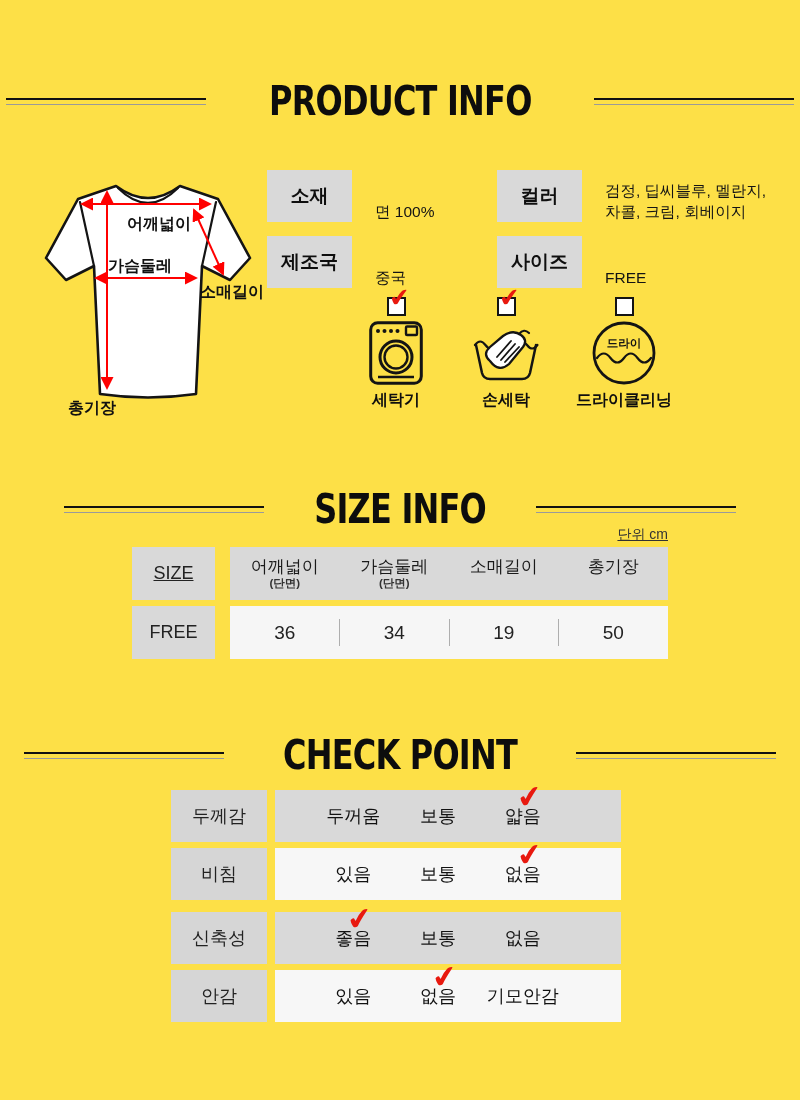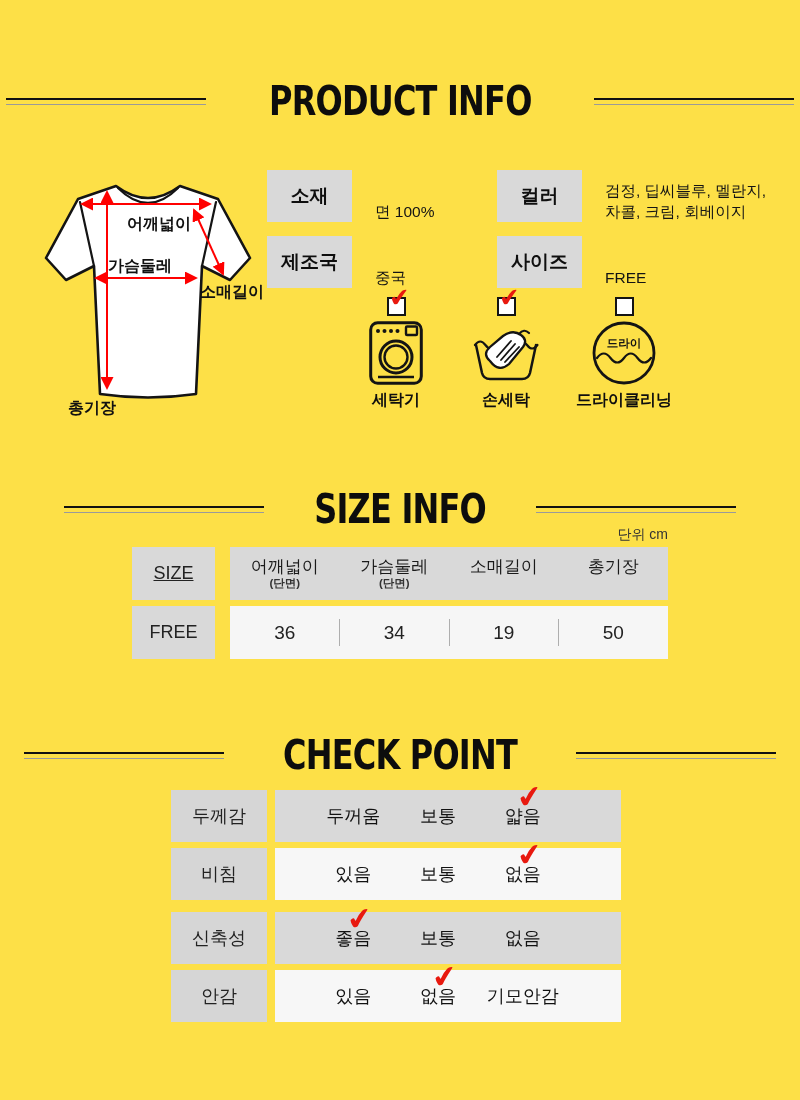--- a/index.html
+++ b/index.html
@@ -31,21 +31,21 @@
 
   
   .wash{position:absolute;top:297px;display:flex;flex-direction:column;align-items:center;}
   .wash-check{position:relative;width:15px;height:15px;border:2.5px solid #141414;background:#fff;margin-bottom:2px;}
   .wash-check .ck{position:absolute;left:0;top:-14px;font-size:25px;line-height:25px;color:var(--check-red);transform:rotate(-5deg);font-weight:700;}
   .icon-wrap{height:70px;display:flex;align-items:center;justify-content:center;}
   .wash-icon{stroke:#141414;fill:none;}
   .wash-name{margin-top:2px;font-size:16px;font-weight:600;color:#0e0e0e;white-space:nowrap;}
 
   
-  .unit{position:absolute;top:526px;right:132px;font-size:14px;color:#333;}
+  .unit{position:absolute;top:526px;right:132px;font-size:14px;color:#333;text-decoration:underline;}
   .sz-box{position:absolute;background:var(--box-gray);display:flex;align-items:center;justify-content:center;}
   .sz-size{left:132px;top:547px;width:83px;height:53px;font-size:18px;color:#222;text-decoration:underline;}
   .sz-free{left:132px;top:606px;width:83px;height:53px;font-size:18px;color:#222;}
   .sz-head{left:230px;top:547px;width:438px;height:53px;}
   .sz-head .col{flex:1;display:flex;flex-direction:column;align-items:center;justify-content:center;line-height:1.05;}
   .sz-head{display:flex;}
   .col-name{font-size:17px;font-weight:500;color:#1a1a1a;}
   .col-sub{font-size:11.5px;color:#333;margin-top:2px;min-height:12px;font-weight:bold;}
   .sz-data{position:absolute;left:230px;top:606px;width:438px;height:53px;background:#f6f6f6;display:flex;}
   .sz-data .val{flex:1;display:flex;align-items:center;justify-content:center;font-size:19px;color:#222;}

